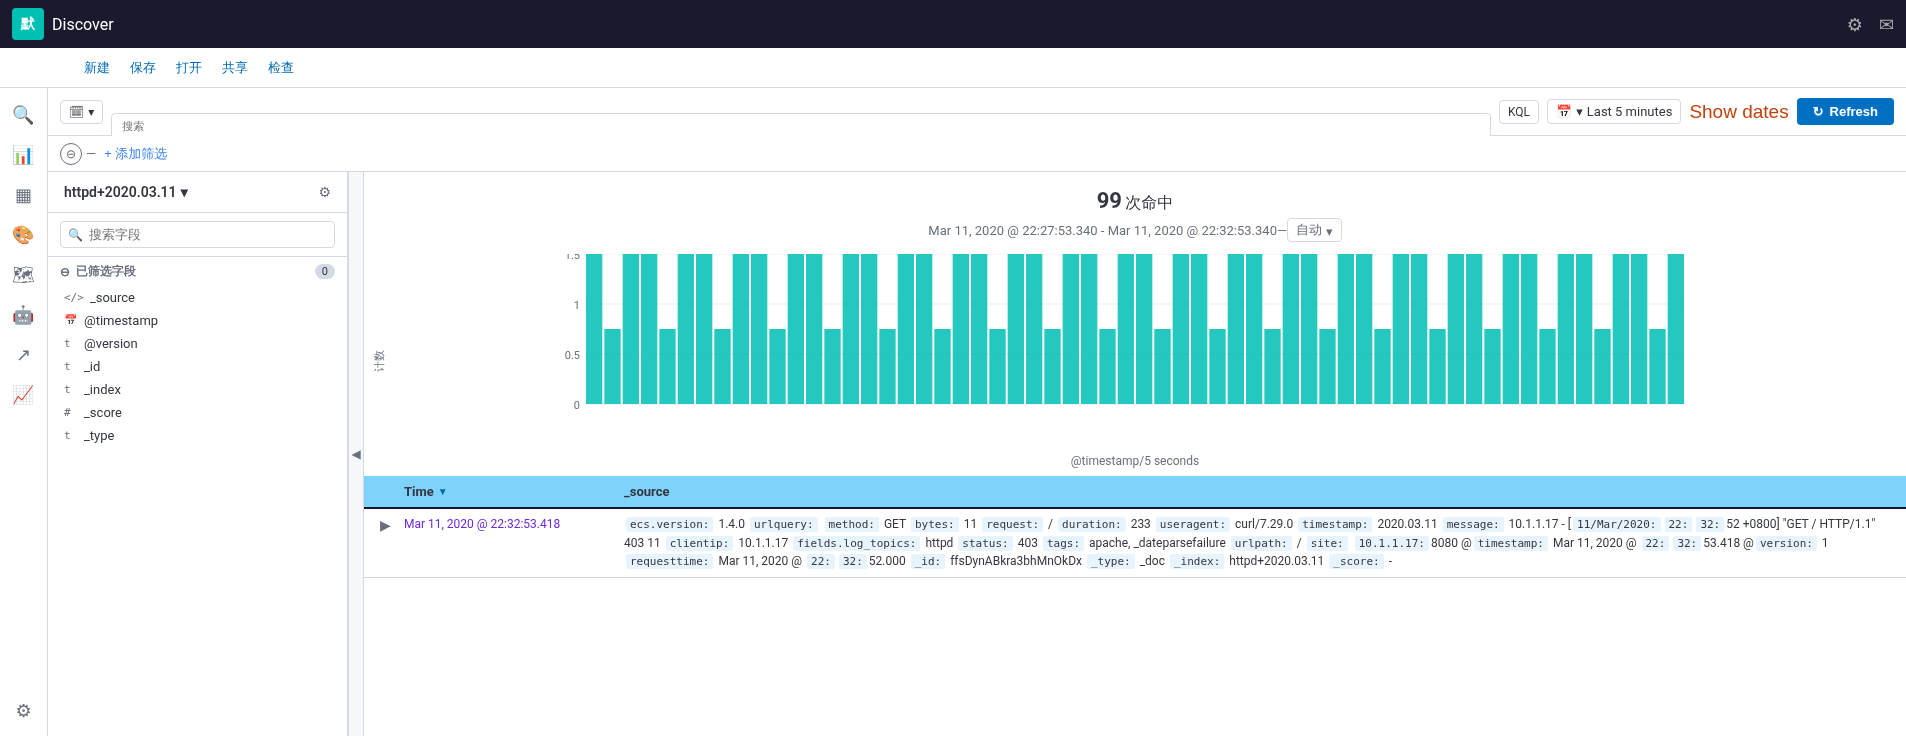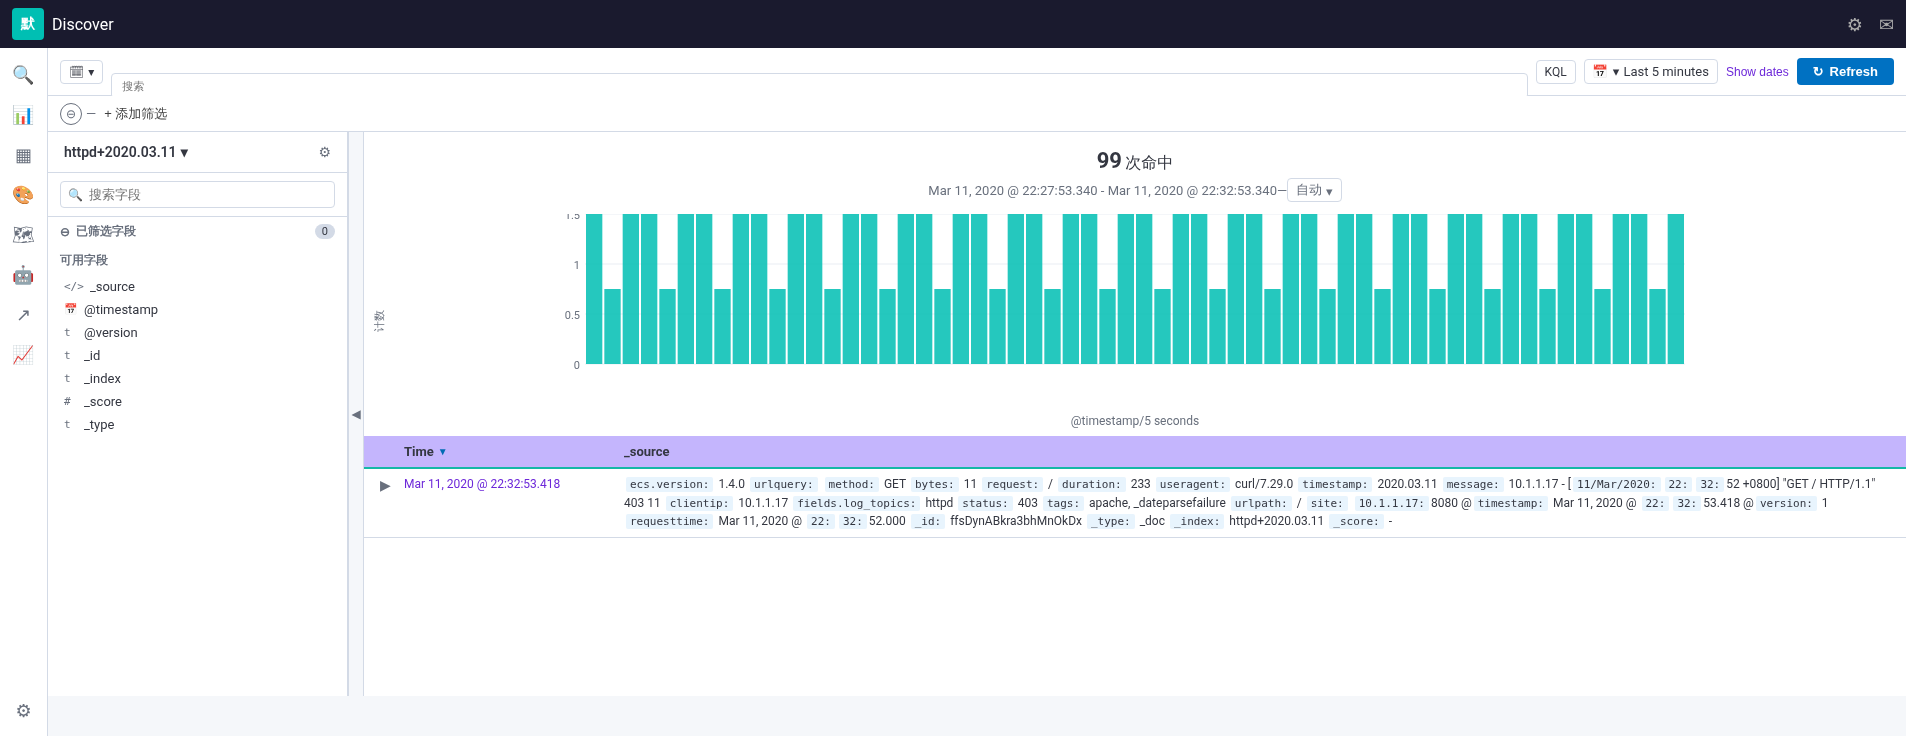--- a/index.html
+++ b/index.html
@@ -53,21 +53,21 @@
       background: white; border: 1px solid #d3dae6; border-radius: 4px;
       padding: 4px 8px; font-size: 12px; color: #343741; cursor: pointer;
     }
     .time-picker {
       display: flex; align-items: center; gap: 4px;
       border: 1px solid #d3dae6; border-radius: 4px;
       padding: 4px 8px; cursor: pointer; background: white;
       font-size: 13px; color: #343741;
     }
     .show-dates-btn {
-      color: #6d28d9; font-size: 12px; cursor: pointer;
+      color: #c2410c; font-size: 19px; cursor: pointer;
       background: none; border: none; font-weight: 400;
     }
     .refresh-btn {
       display: flex; align-items: center; gap: 6px;
       background: #0071c2; color: white; border: none;
       border-radius: 4px; padding: 6px 16px; cursor: pointer;
       font-size: 13px; font-weight: 600;
     }
 
     
@@ -77,21 +77,21 @@
       padding: 0 12px; gap: 8px;
     }
     .filter-actions { display: flex; align-items: center; gap: 4px; }
     .filter-icon-btn {
       width: 22px; height: 22px; border-radius: 50%;
       border: 1px solid #69707d; display: flex; align-items: center;
       justify-content: center; cursor: pointer; color: #69707d; font-size: 12px;
       background: white;
     }
     .add-filter-btn {
-      color: #404040; font-size: 13px; cursor: pointer;
+      color: #3b82f6; font-size: 13px; cursor: pointer;
       background: none; border: none;
     }
 
     
     .main-layout {
       display: flex; height: calc(100vh - 172px); overflow: hidden;
     }
 
     
     .sidebar {
@@ -182,22 +182,22 @@
       font-size: 11px; color: #69707d;
     }
 
     
     .chart-svg { width: 100%; }
 
     
     .results-table { flex: 1; overflow-y: auto; }
     .table-header {
       display: grid; grid-template-columns: 24px 220px 1fr;
-      border-bottom: 2px solid #14b8a6; padding: 8px 16px;
-      background: #c4b5fd; position: sticky; top: 0; z-index: 1;
+      border-bottom: 2px solid #0f172a; padding: 8px 16px;
+      background: #7dd3fc; position: sticky; top: 0; z-index: 1;
     }
     .th { font-weight: 700; font-size: 13px; color: #343741; display: flex; align-items: center; gap: 4px; }
     .table-row-container {
       border-bottom: 1px solid #d3dae6;
     }
     .table-row {
       display: grid; grid-template-columns: 24px 220px 1fr;
       padding: 6px 16px; align-items: start; min-height: 36px;
     }
     .expand-btn { color: #69707d; cursor: pointer; font-size: 14px; padding-top: 2px; }
@@ -231,20 +231,28 @@
     <div class="kibana-logo">
       <span>默</span>
     </div>
     <span class="app-title">Discover</span>
     <div class="top-icons">
       <span class="top-icon">⚙</span>
       <span class="top-icon">✉</span>
     </div>
   </div>
 
+  <div class="toolbar">
+    <div style="width:48px; flex-shrink:0;"></div>
+    <button class="toolbar-btn">新建</button>
+    <button class="toolbar-btn">保存</button>
+    <button class="toolbar-btn">打开</button>
+    <button class="toolbar-btn">共享</button>
+    <button class="toolbar-btn">检查</button>
+  </div>
 
   <div class="body-row">
 
     <div class="left-nav">
       <div class="nav-icon">🔍</div>
       <div class="nav-icon">📊</div>
       <div class="nav-icon">▦</div>
       <div class="nav-icon">🎨</div>
       <div class="nav-icon">🗺</div>
       <div class="nav-icon">🤖</div>
@@ -305,25 +313,20 @@
           </div>
 
           <div class="section-header">
             <div class="section-label">
               <span>⊖</span>
               <span>已筛选字段</span>
             </div>
             <span class="badge">0</span>
           </div>
 
-          <div class="section-header">
-            <div class="section-label">
-              <span>可用字段</span>
-            </div>
-          </div>
 
           <div class="field-item">
             <span class="field-type">&lt;/&gt;</span>
             <span class="field-name">_source</span>
           </div>
 
           <div id="fields-list">
               <div class="field-item">
                 <span class="field-type">📅</span>
                 <span class="field-name">@timestamp</span>

